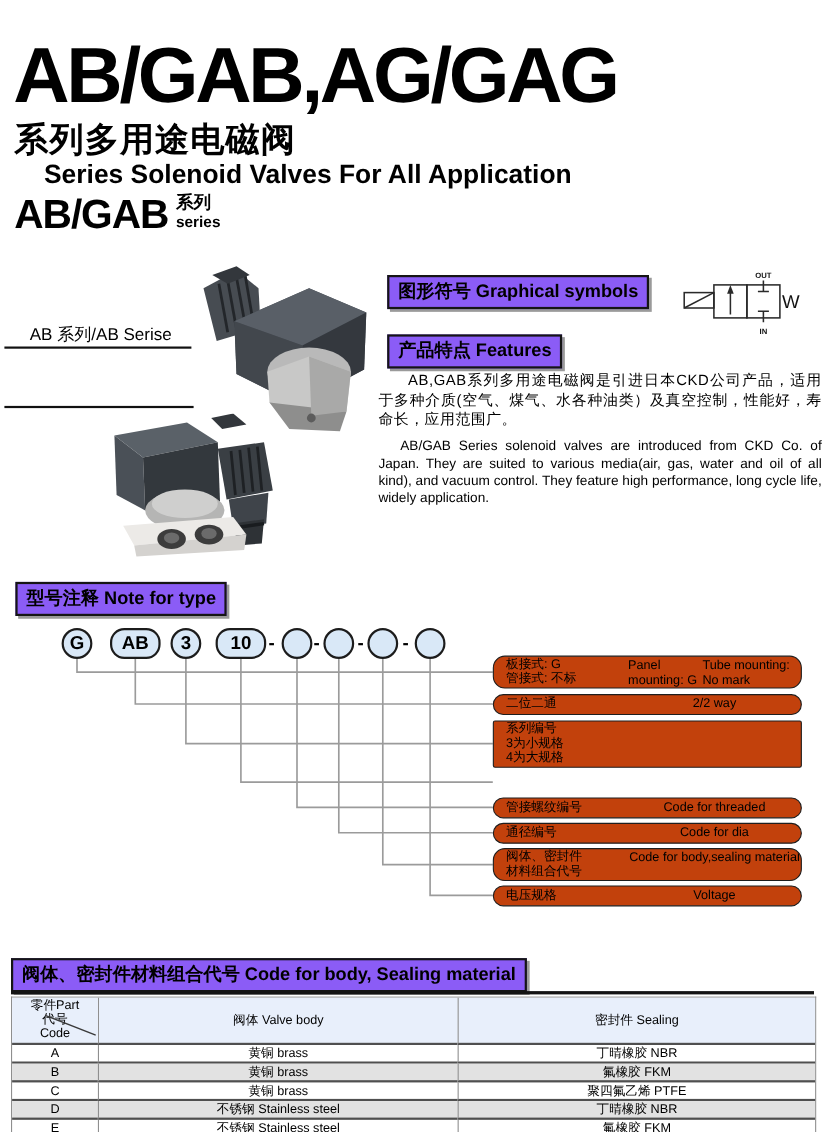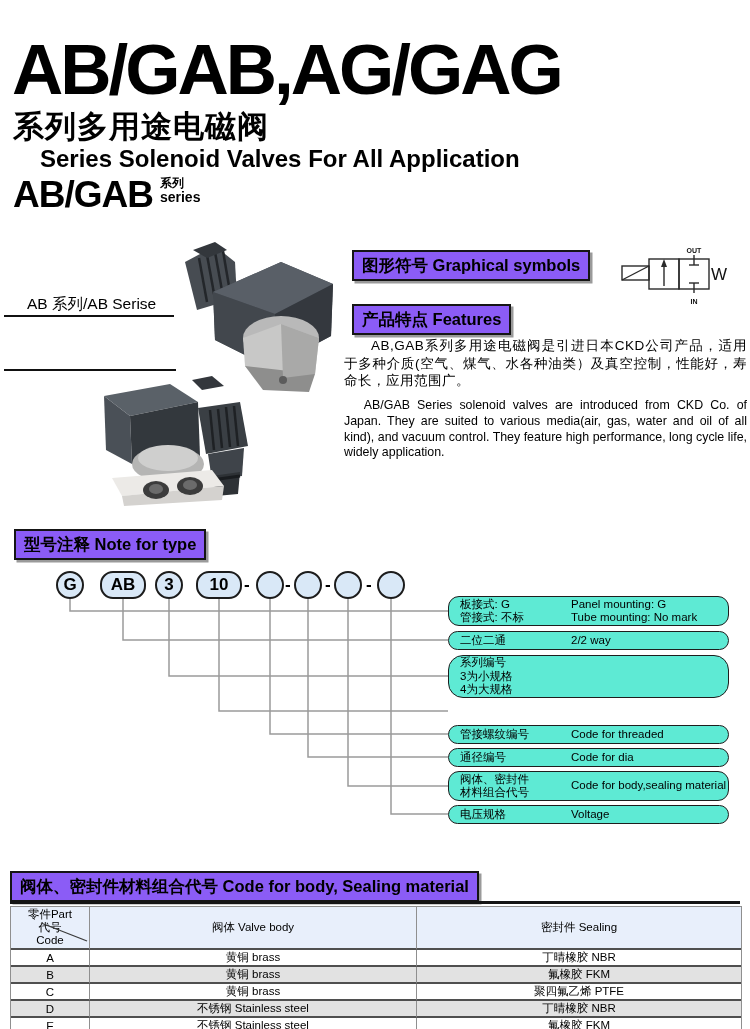--- a/index.html
+++ b/index.html
@@ -11,21 +11,21 @@
   }
   .abs { position:absolute; }
 
   
   .main-title { left:12px; top:34px; font-size:71px; font-weight:bold; letter-spacing:-3px; line-height:1; white-space:nowrap; }
   .subtitle-zh { left:13px; top:106px; font-size:31px; font-weight:bold; letter-spacing:1px; }
   .subtitle-en { left:13px; top:145px; font-size:24px; font-weight:bold;margin-left:27px; }
   .series-row { left:13px; top:176px; display:flex; align-items:flex-start; }
   .series-big { font-size:37px; font-weight:bold; letter-spacing:-1px; line-height:1; }
   .series-stack { margin-left:7px; margin-top:1px; line-height:1; }
-  .series-stack .zh { font-size:12px; font-weight:bold; }
+  .series-stack .zh { font-size:16px; font-weight:bold; }
   .series-stack .en { font-size:14px; font-weight:bold; margin-top:1px; }
 
   
   .photo-label { font-size:15.5px; white-space:nowrap; }
   .label-ab { left:27px; top:294px; }
   .label-gab { left:24px; top:348px; }
   .underline { border-top:2px solid #111; height:0; }
   .ul-ab { left:4px; top:315px; width:170px; }
   .ul-gab { left:4px; top:369px; width:172px; }
 
@@ -59,29 +59,29 @@
   #part-3 { left:196px; top:571px; }
   #part-4 { left:256px; top:571px; }
   #part-5 { left:294px; top:571px; }
   #part-6 { left:334px; top:571px; }
   #part-7 { left:377px; top:571px; }
   .code-dash { position:absolute; top:575px; font-size:17px; font-weight:bold; }
   #dash-0 { left:244px; } #dash-1 { left:285px; } #dash-2 { left:325px; } #dash-3 { left:366px; }
 
   
   .note-label {
-    position:absolute; left:448px; width:281px; background:#5eead4;
+    position:absolute; left:448px; width:281px; background:#c2410c;
     border:1.6px solid #1e1e1e; border-radius:11px; display:flex;
     font-size:11.5px; line-height:13.5px; overflow:hidden;
   }
   .note-label .zh-col { width:122px; padding:2px 0 2px 11px; display:flex; flex-direction:column; justify-content:center; }
-  .note-label .en-col { flex:1; padding:2px 0; display:flex; flex-direction:column; justify-content:center; }
+  .note-label .en-col { flex:1; padding:2px 0; display:flex; justify-content:center; }
   #nlabel-0 { top:596px; height:30px; }
   #nlabel-1 { top:631px; height:19px; border-radius:9.5px; }
-  #nlabel-2 { top:655px; height:43px; border-radius:15px; }
+  #nlabel-2 { top:655px; height:43px; border-radius:2px; }
   #nlabel-3 { top:702px; height:19px; border-radius:9.5px; }
   #nlabel-4 { top:725px; height:19px; border-radius:9.5px; }
   #nlabel-5 { top:748px; height:19px; border-radius:9.5px; }
   #nlabel-6 { top:771px; height:30px; }
   #nlabel-7 { top:805px; height:19px; border-radius:9.5px; }
 
   
   .table-topline { left:10px; top:901px; width:730px; height:3px; background:#141414; }
   .mat-table-wrap { left:10px; top:906px; width:730px; }
   table.mat { border-collapse:separate; border-spacing:0; width:730px; table-layout:fixed;

